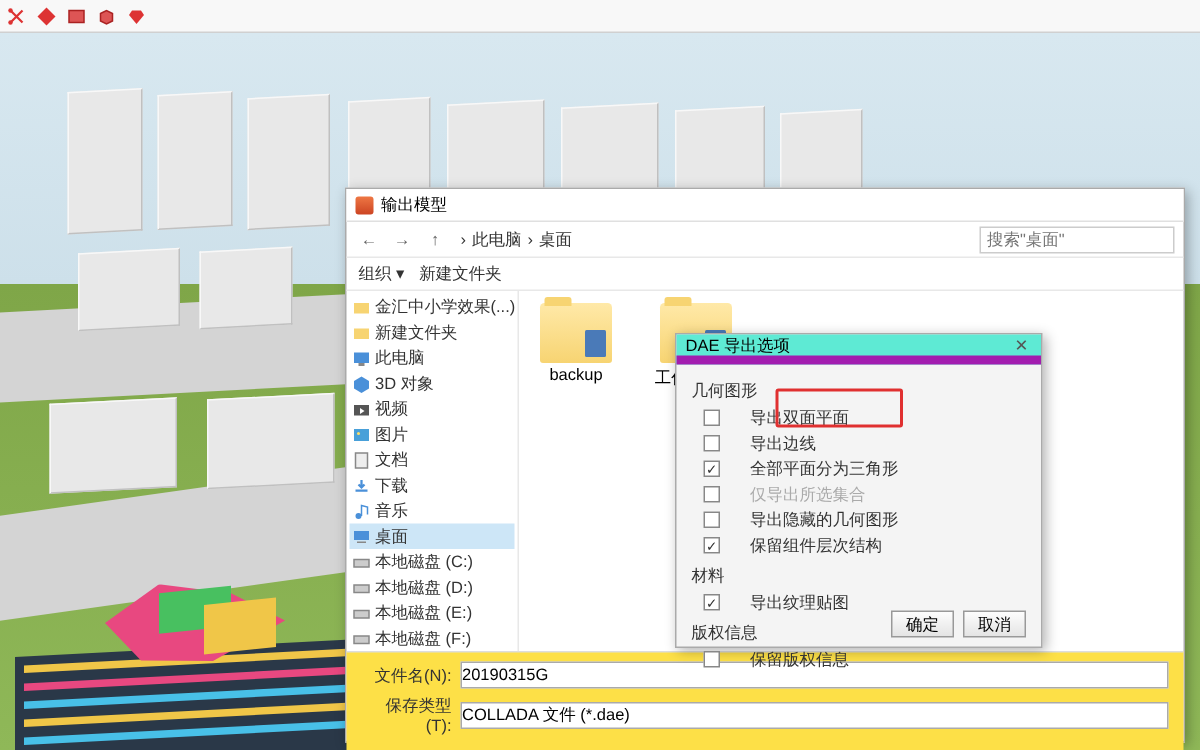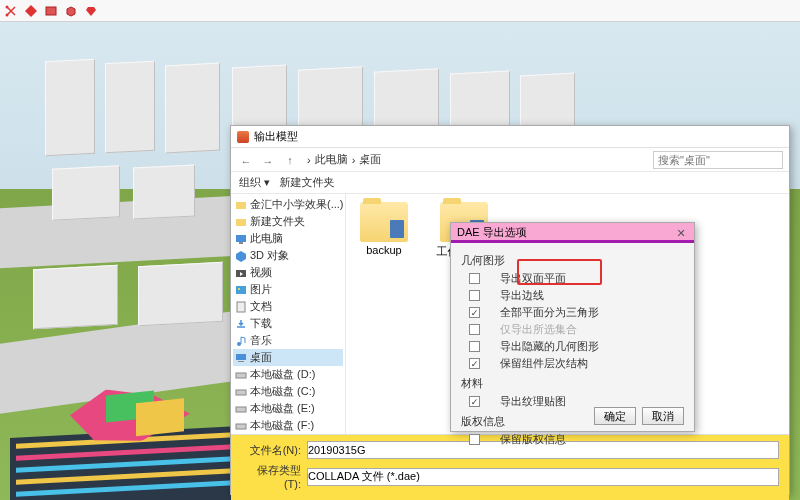--- a/index.html
+++ b/index.html
@@ -29,21 +29,21 @@
 .file-area{flex:1;padding:8px;display:flex;gap:20px;align-items:flex-start}
 .folder{display:flex;flex-direction:column;align-items:center;gap:2px;width:60px}
 .folder-icon{width:48px;height:40px;background:linear-gradient(#ffe9a8,#f7d472);border-radius:3px 3px 2px 2px;position:relative}
 .folder-icon::before{content:"";position:absolute;top:-4px;left:3px;width:18px;height:6px;background:#f7d472;border-radius:2px 2px 0 0}
 .folder-cut{position:absolute;right:4px;bottom:4px;width:14px;height:18px;background:#4a7ab8;border-radius:1px}
 .bottom-fields{padding:6px 10px;background:#fde047;border-top:1px solid #ddd}
 .field-row{display:flex;align-items:center;gap:6px;margin-bottom:4px}
 .field-row label{width:60px;text-align:right;color:#333}
 .field-input{flex:1;height:18px;border:1px solid #aaa;background:#fff;padding:0 0}
 .options-dlg{left:450px;top:222px;width:245px;height:210px;background:#f4f4f4;z-index:10}
-.opt-title{height:20px;background:#f9a8d4;border-bottom:3px solid #a21caf;display:flex;align-items:flex-end;justify-content:space-between;padding:0 6px}
+.opt-title{height:20px;background:#5eead4;border-bottom:6px solid #a21caf;display:flex;align-items:center;justify-content:space-between;padding:0 6px}
 .opt-close{width:14px;height:14px;display:flex;align-items:center;justify-content:center;color:#555}
 .opt-body{padding:6px 10px}
 .opt-section{font-weight:normal;color:#333;margin:4px 0 2px}
 .opt-item{display:flex;align-items:center;gap:20px;padding:1px 0 1px 8px;color:#333}
 .opt-item.disabled{color:#aaa}
 .chk{width:11px;height:11px;border:1px solid #888;background:#fff;flex-shrink:0;display:flex;align-items:center;justify-content:center;font-size:9px;color:#333}
 .highlight{position:absolute;border:2px solid #e03030;border-radius:2px;pointer-events:none}
 .opt-btns{position:absolute;bottom:6px;right:10px;display:flex;gap:6px}
 .opt-btn{min-width:42px;height:18px;border:1px solid #999;background:linear-gradient(#fdfdfd,#e4e4e4);display:flex;align-items:center;justify-content:center}
 </style>
@@ -195,27 +195,27 @@
             <svg class="ticon" viewBox="0 0 12 12">
               <rect x="1" y="2" width="10" height="6" fill="#4a90d9"></rect>
               <rect x="3" y="9" width="6" height="1" fill="#888"></rect>
             </svg>
             <span>桌面</span>
           </div>
           <div class="tree-item">
             <svg class="ticon" viewBox="0 0 12 12">
               <rect x="1" y="4" width="10" height="5" fill="#ccc" stroke="#888"></rect>
             </svg>
+            <span>本地磁盘 (C:)</span>
+          </div>
+          <div class="tree-item">
+            <svg class="ticon" viewBox="0 0 12 12">
+              <rect x="1" y="4" width="10" height="5" fill="#ccc" stroke="#888"></rect>
+            </svg>
             <span>本地磁盘 (D:)</span>
-          </div>
-          <div class="tree-item">
-            <svg class="ticon" viewBox="0 0 12 12">
-              <rect x="1" y="4" width="10" height="5" fill="#ccc" stroke="#888"></rect>
-            </svg>
-            <span>本地磁盘 (C:)</span>
           </div>
           <div class="tree-item">
             <svg class="ticon" viewBox="0 0 12 12">
               <rect x="1" y="4" width="10" height="5" fill="#ccc" stroke="#888"></rect>
             </svg>
             <span>本地磁盘 (E:)</span>
           </div>
           <div class="tree-item">
             <svg class="ticon" viewBox="0 0 12 12">
               <rect x="1" y="4" width="10" height="5" fill="#ccc" stroke="#888"></rect>

